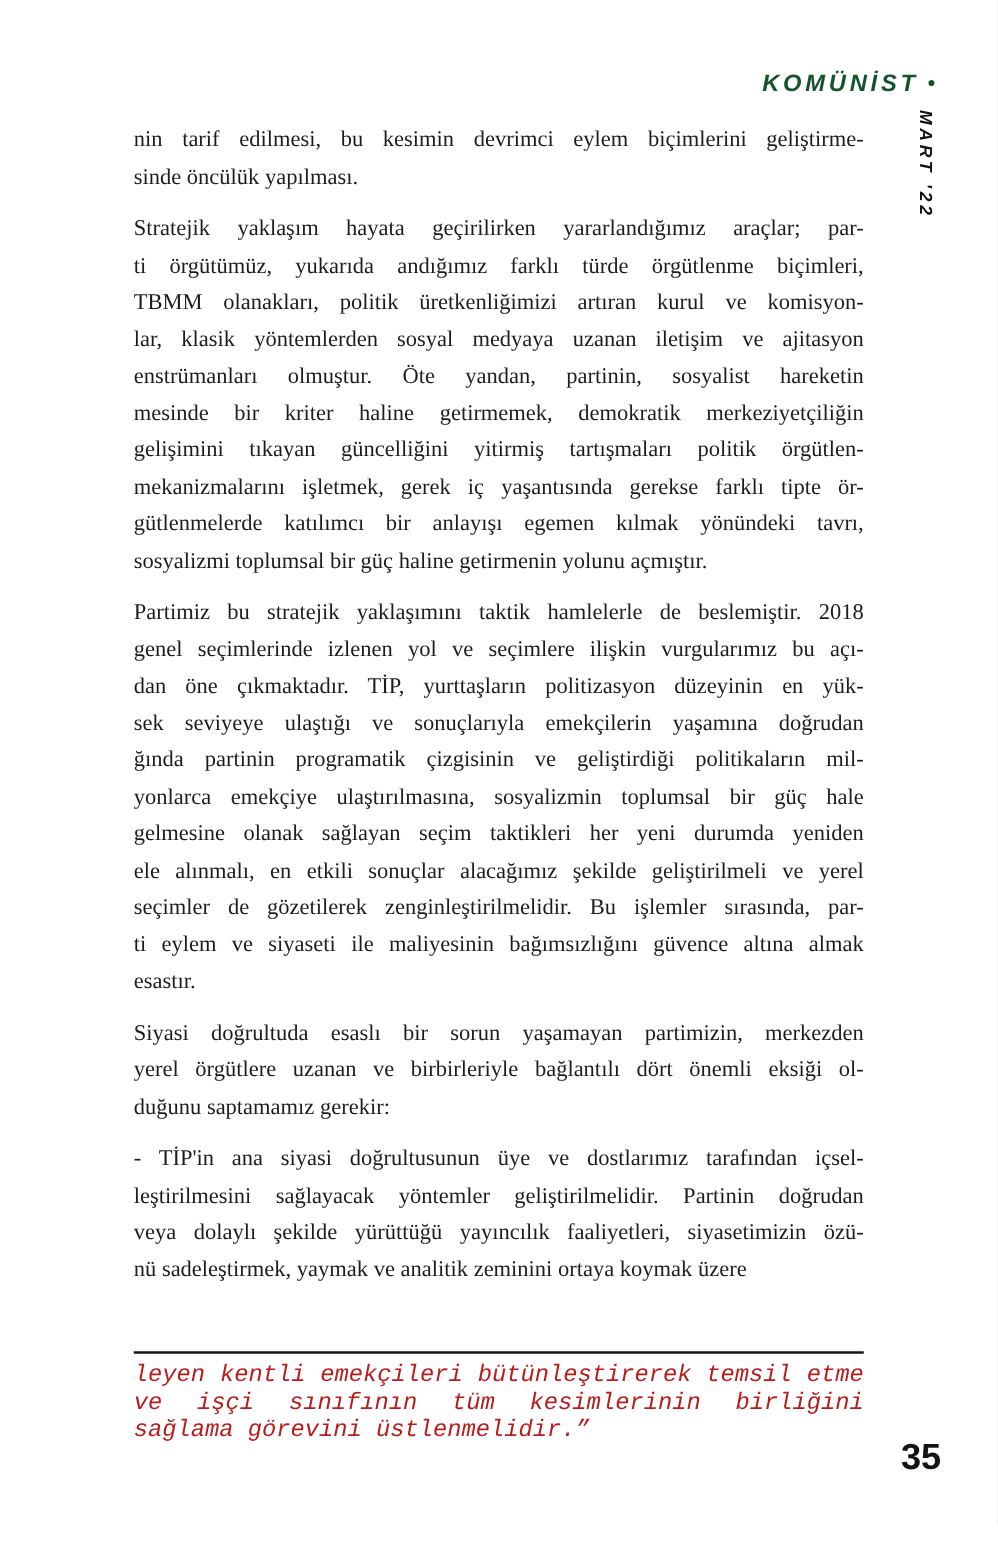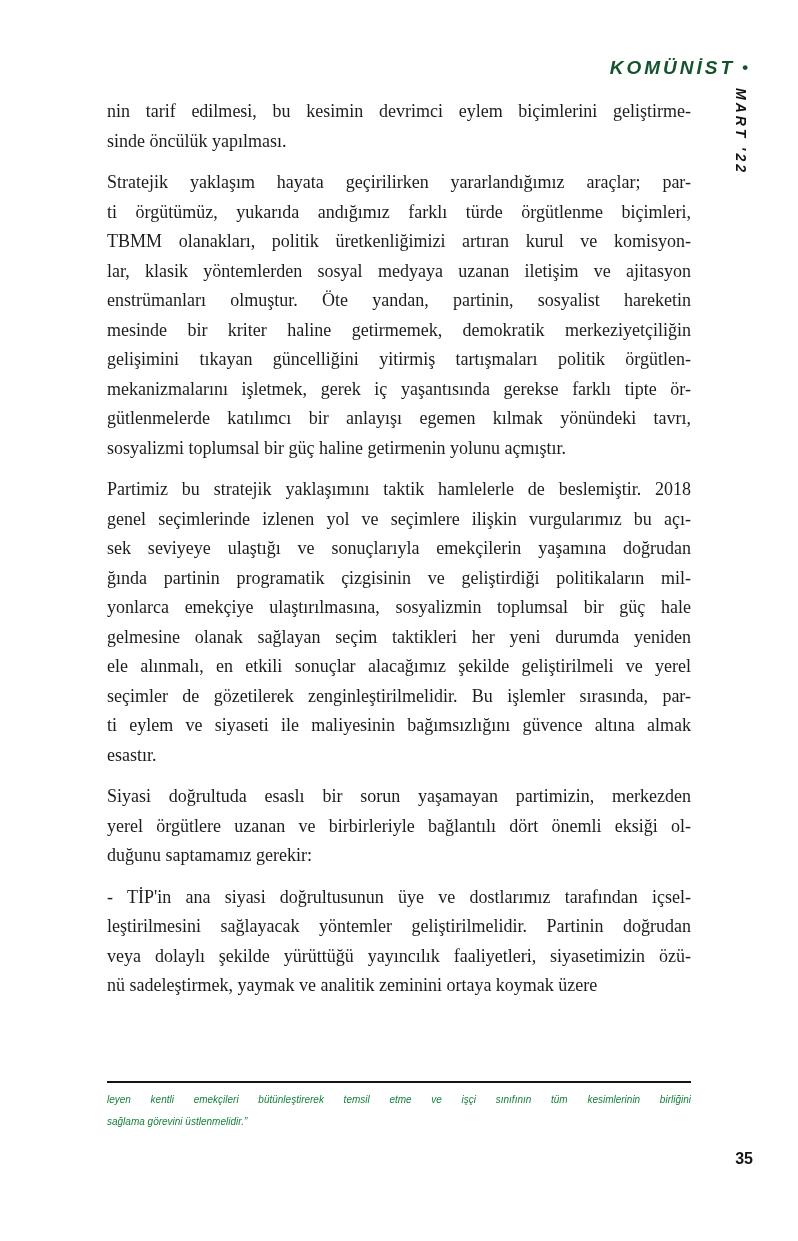--- a/index.html
+++ b/index.html
@@ -60,40 +60,40 @@
     text-align-last: justify;
   }
   .line.last {
     text-align-last: left;
   }
   .footnote {
     position: absolute;
     left: 107px;
     top: 1081px;
     width: 584px;
-    font-family: Liberation Sans, sans-serif;
+    font-family: Liberation Mono, monospace;
     font-style: italic;
-    font-size: 10px;
+    font-size: 19px;
     line-height: 22px;
-    color: #15803d;
+    color: #b91c1c;
   }
   .footnote-rule {
     border: none;
     border-top: 2px solid #151515;
     margin: 0 0 6px 0;
   }
   .footnote .line { text-align: justify; text-align-last: justify; }
   .footnote .line.last { text-align-last: left; }
   .page-number {
     position: absolute;
     top: 1150px;
     right: 45px;
     font-family: "Liberation Sans", sans-serif;
     font-weight: 700;
-    font-size: 16px;
+    font-size: 29px;
     color: #141414;
   }
 </style>
 </head>
 <body>
 
 <div class="page">
 
   <div class="header">
     <span>KOMÜNİST</span><span class="bullet">•</span>
@@ -114,20 +114,21 @@
         <div class="line">enstrümanları olmuştur. Öte yandan, partinin, sosyalist hareketin</div>
         <div class="line">mesinde bir kriter haline getirmemek, demokratik merkeziyetçiliğin</div>
         <div class="line">gelişimini tıkayan güncelliğini yitirmiş tartışmaları politik örgütlen-</div>
         <div class="line">mekanizmalarını işletmek, gerek iç yaşantısında gerekse farklı tipte ör-</div>
         <div class="line">gütlenmelerde katılımcı bir anlayışı egemen kılmak yönündeki tavrı,</div>
         <div class="line last">sosyalizmi toplumsal bir güç haline getirmenin yolunu açmıştır.</div>
       </div>
       <div class="paragraph">
         <div class="line">Partimiz bu stratejik yaklaşımını taktik hamlelerle de beslemiştir. 2018</div>
         <div class="line">genel seçimlerinde izlenen yol ve seçimlere ilişkin vurgularımız bu açı-</div>
+        <div class="line">dan öne çıkmaktadır. TİP, yurttaşların politizasyon düzeyinin en yük-</div>
         <div class="line">sek seviyeye ulaştığı ve sonuçlarıyla emekçilerin yaşamına doğrudan</div>
         <div class="line">ğında partinin programatik çizgisinin ve geliştirdiği politikaların mil-</div>
         <div class="line">yonlarca emekçiye ulaştırılmasına, sosyalizmin toplumsal bir güç hale</div>
         <div class="line">gelmesine olanak sağlayan seçim taktikleri her yeni durumda yeniden</div>
         <div class="line">ele alınmalı, en etkili sonuçlar alacağımız şekilde geliştirilmeli ve yerel</div>
         <div class="line">seçimler de gözetilerek zenginleştirilmelidir. Bu işlemler sırasında, par-</div>
         <div class="line">ti eylem ve siyaseti ile maliyesinin bağımsızlığını güvence altına almak</div>
         <div class="line last">esastır.</div>
       </div>
       <div class="paragraph">

